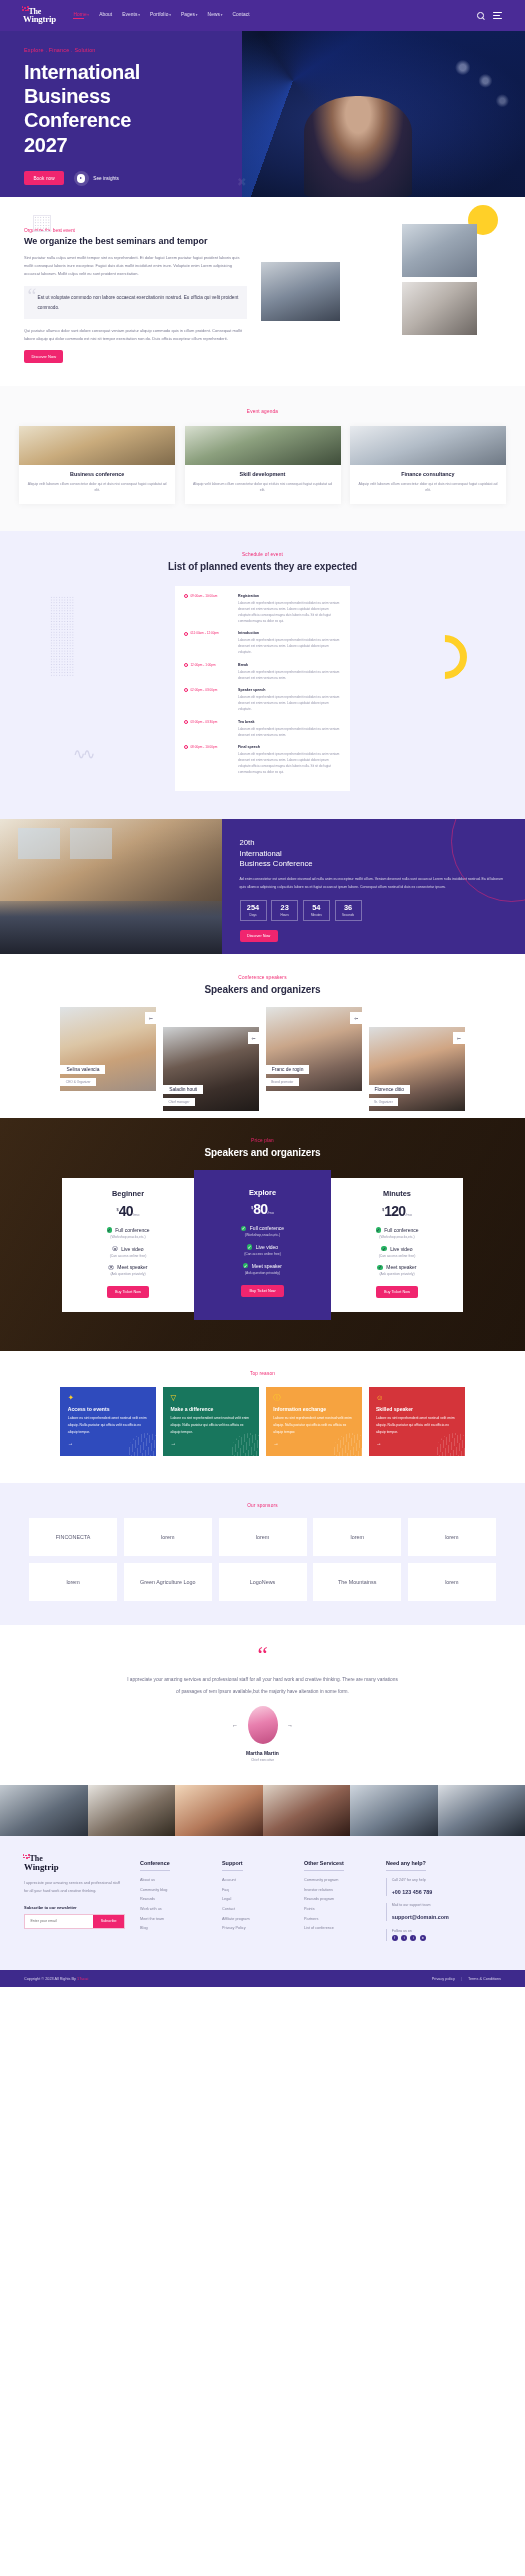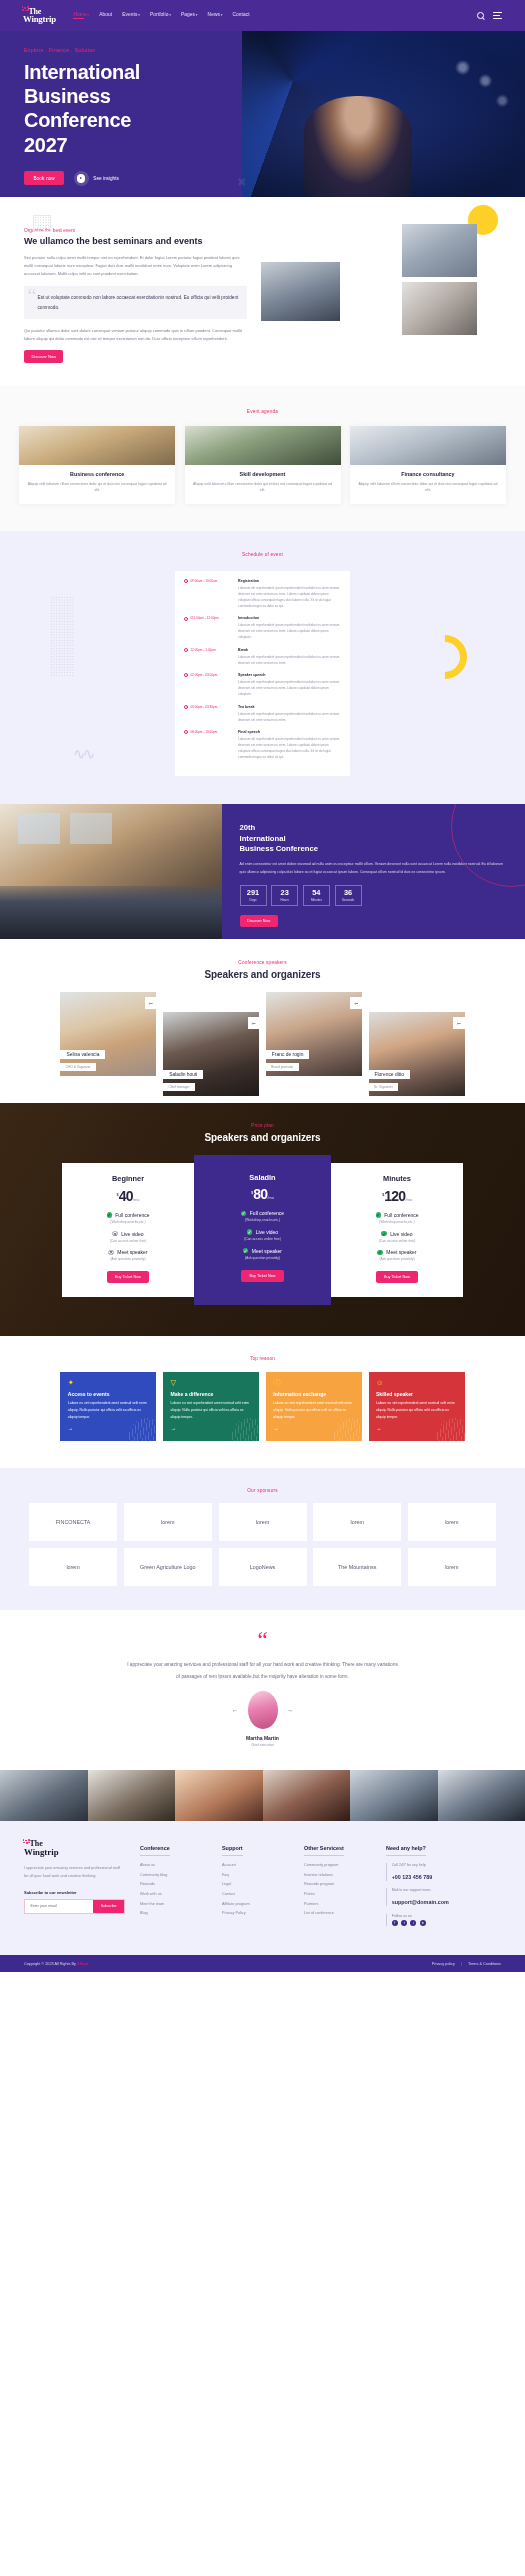--- a/index.html
+++ b/index.html
@@ -160,21 +160,21 @@
   .counter { display: flex; height: 135px; position: relative; }
   .cnt-img { width: 222px;
     background:
       linear-gradient(170deg, rgba(255,255,255,.12), transparent 40%),
       linear-gradient(150deg,#e8e0d0,#bb9a74 38%,#6b5846 72%,#3a3029); position: relative; }
   .cnt-img .win { position:absolute; left:17.5px; top:9.4px; width:42px; height:31px; background: rgba(200,220,240,.55); }
   .cnt-img .win2 { position:absolute; left:70px; top:9.4px; width:42px; height:31px; background: rgba(200,220,240,.5); }
   .cnt-img .crowd { position:absolute; left:0; bottom:0; width:100%; height:53px;
     background: linear-gradient(0deg,#20232e,#434a5c 70%,rgba(80,86,100,.4)); }
   .cnt-right { flex: 1; background: #3e2a8c; padding: 19px 17.5px 0 17.5px; position: relative; overflow:hidden; }
-  .cnt-right h2 { color: #fff; font-size: 7.7px; line-height: 1.42; font-weight: bold; }
+  .cnt-right h2 { color: #fff; font-size: 7.7px; line-height: 1.42; font-weight: normal; }
   .cnt-right > p { color: rgba(255,255,255,.78); font-size: 3.5px; line-height: 2.1; margin-top: 6px; }
   .cnt-boxes { display: flex; gap: 4.7px; margin-top: 8.8px; }
   .cnt-box { width: 27px; height: 21px; border: 0.7px solid rgba(255,255,255,.33);
     display: flex; flex-direction: column; align-items: center; justify-content: center; }
   .cnt-box b { color: #fff; font-size: 7.4px; line-height: 1; }
   .cnt-box small { color: rgba(255,255,255,.78); font-size: 3.1px; margin-top: 1.3px; }
   .cnt-arc { position:absolute; right:-47px; top:-38px; width: 121px; height: 121px; border: 0.7px solid rgba(240,37,111,.5); border-radius: 50%; }
   .btn-dn2 { margin-top: 8.8px; background:#f0256f;color:#fff;border:none;font-size:3.8px;padding:4px 7.4px;border-radius:2px;cursor:pointer; }
 
   
@@ -361,21 +361,21 @@
           <span class="play-label">See insights</span>
         </div>
       </div>
     </div>
   </div>
 
   <div class="organize sec">
     <div class="org-left">
       <div class="dotgrid"></div>
       <div class="org-kicker">Organize the best event</div>
-      <h2 class="org-title">We ullamco the best seminars and events</h2>
+      <h2 class="org-title">We organize the best seminars and tempor</h2>
       <p class="org-p">Sint pariatur nulla culpa amet mollit tempor sint ea reprehenderit. Et dolor fugiat Lorem pariatur fugiat proident laboris quis mollit consequat laboris irure excepteur. Fugiat duis duis mollit incididunt enim irure. Voluptate enim Lorem adipisicing occaecat laborum. Mollit culpa velit eu sunt proident exercitation.</p>
       <div class="quote-box">
         <p>Est ut voluptate commodo non labore occaecat exercitationin nostrud. Eu officia qui velit proident commodo.</p>
       </div>
       <p class="org-p">Qui pariatur ullamco dolor sunt dolore consequat veniam pariatur aliquip commodo quis in cillum proident. Consequat mollit labore aliquip qui dolor commodo est nisi sit tempor exercitation non do. Duis officia excepteur cillum reprehenderit.</p>
       <button class="btn-discover" style="margin-top:7.4px">Discover Now</button>
     </div>
     <div class="org-right">
       <div class="circ-yellow"></div>
       <div class="ph a"></div>
@@ -406,20 +406,21 @@
         <div class="wbody">
           <h4>Finance consultancy</h4>
           <p>Aliquip velit laborum cillum consectetur dolor qui et duis nisi consequat fugiat cupidatat ad elit.</p>
         </div>
       </div>
     </div>
   </div>
 
   <div class="schedule sec">
     <div class="kicker">Schedule of event</div>
+    <h2 class="sec-title">List of planned events they are expected</h2>
     <div class="dotmesh"></div>
     <div class="yellow-arc"></div>
     <div class="wavy">∿∿</div>
     <div class="sched-body">
       <div class="agenda">
         <div class="ag-item">
           <div class="ag-time">
               <span class="ic-clock"></span>
               <span>09:00am - 10:00am</span>
             </div>
@@ -491,21 +492,21 @@
     <div class="cnt-right">
       <div class="cnt-arc"></div>
       <h2>
         <div>20th</div>
         <div>International</div>
         <div>Business Conference</div>
       </h2>
       <p>Ad enim consectetur est amet dolore eiusmod ad nulla anim eu excepteur mollit cillum. Veniam deserunt nulla sunt occaecat Lorem nulla incididunt nostrud. Ea id laborum quis ullamco adipisicing culpa duis labore ea et fugiat occaecat ipsum labore. Consequat cillum nostrud id duis ex consectetur ipsum.</p>
       <div class="cnt-boxes">
         <div class="cnt-box">
-          <b>291</b>
+          <b>254</b>
           <small>Days</small>
         </div>
         <div class="cnt-box">
           <b>23</b>
           <small>Hours</small>
         </div>
         <div class="cnt-box">
           <b>54</b>
           <small>Minutes</small>
         </div>
@@ -581,21 +582,21 @@
           <div class="feat-top">
               <span class="cross">✕</span>
               <span>Meet speaker</span>
             </div>
           <div class="feat-sub">(Ask question privately)</div>
         </div>
         <button class="btn-buy">Buy Ticket Now</button>
       </div>
 
       <div class="pcard mid">
-        <h3>Saladin</h3>
+        <h3>Explore</h3>
         <div class="price">
           <sup>$</sup><b>80</b><small>/mo</small>
         </div>
         <div class="feat">
           <div class="feat-top">
               <span class="tick">✓</span>
               <span>Full conference</span>
             </div>
           <div class="feat-sub">(Workshop,snacks,etc.)</div>
         </div>

